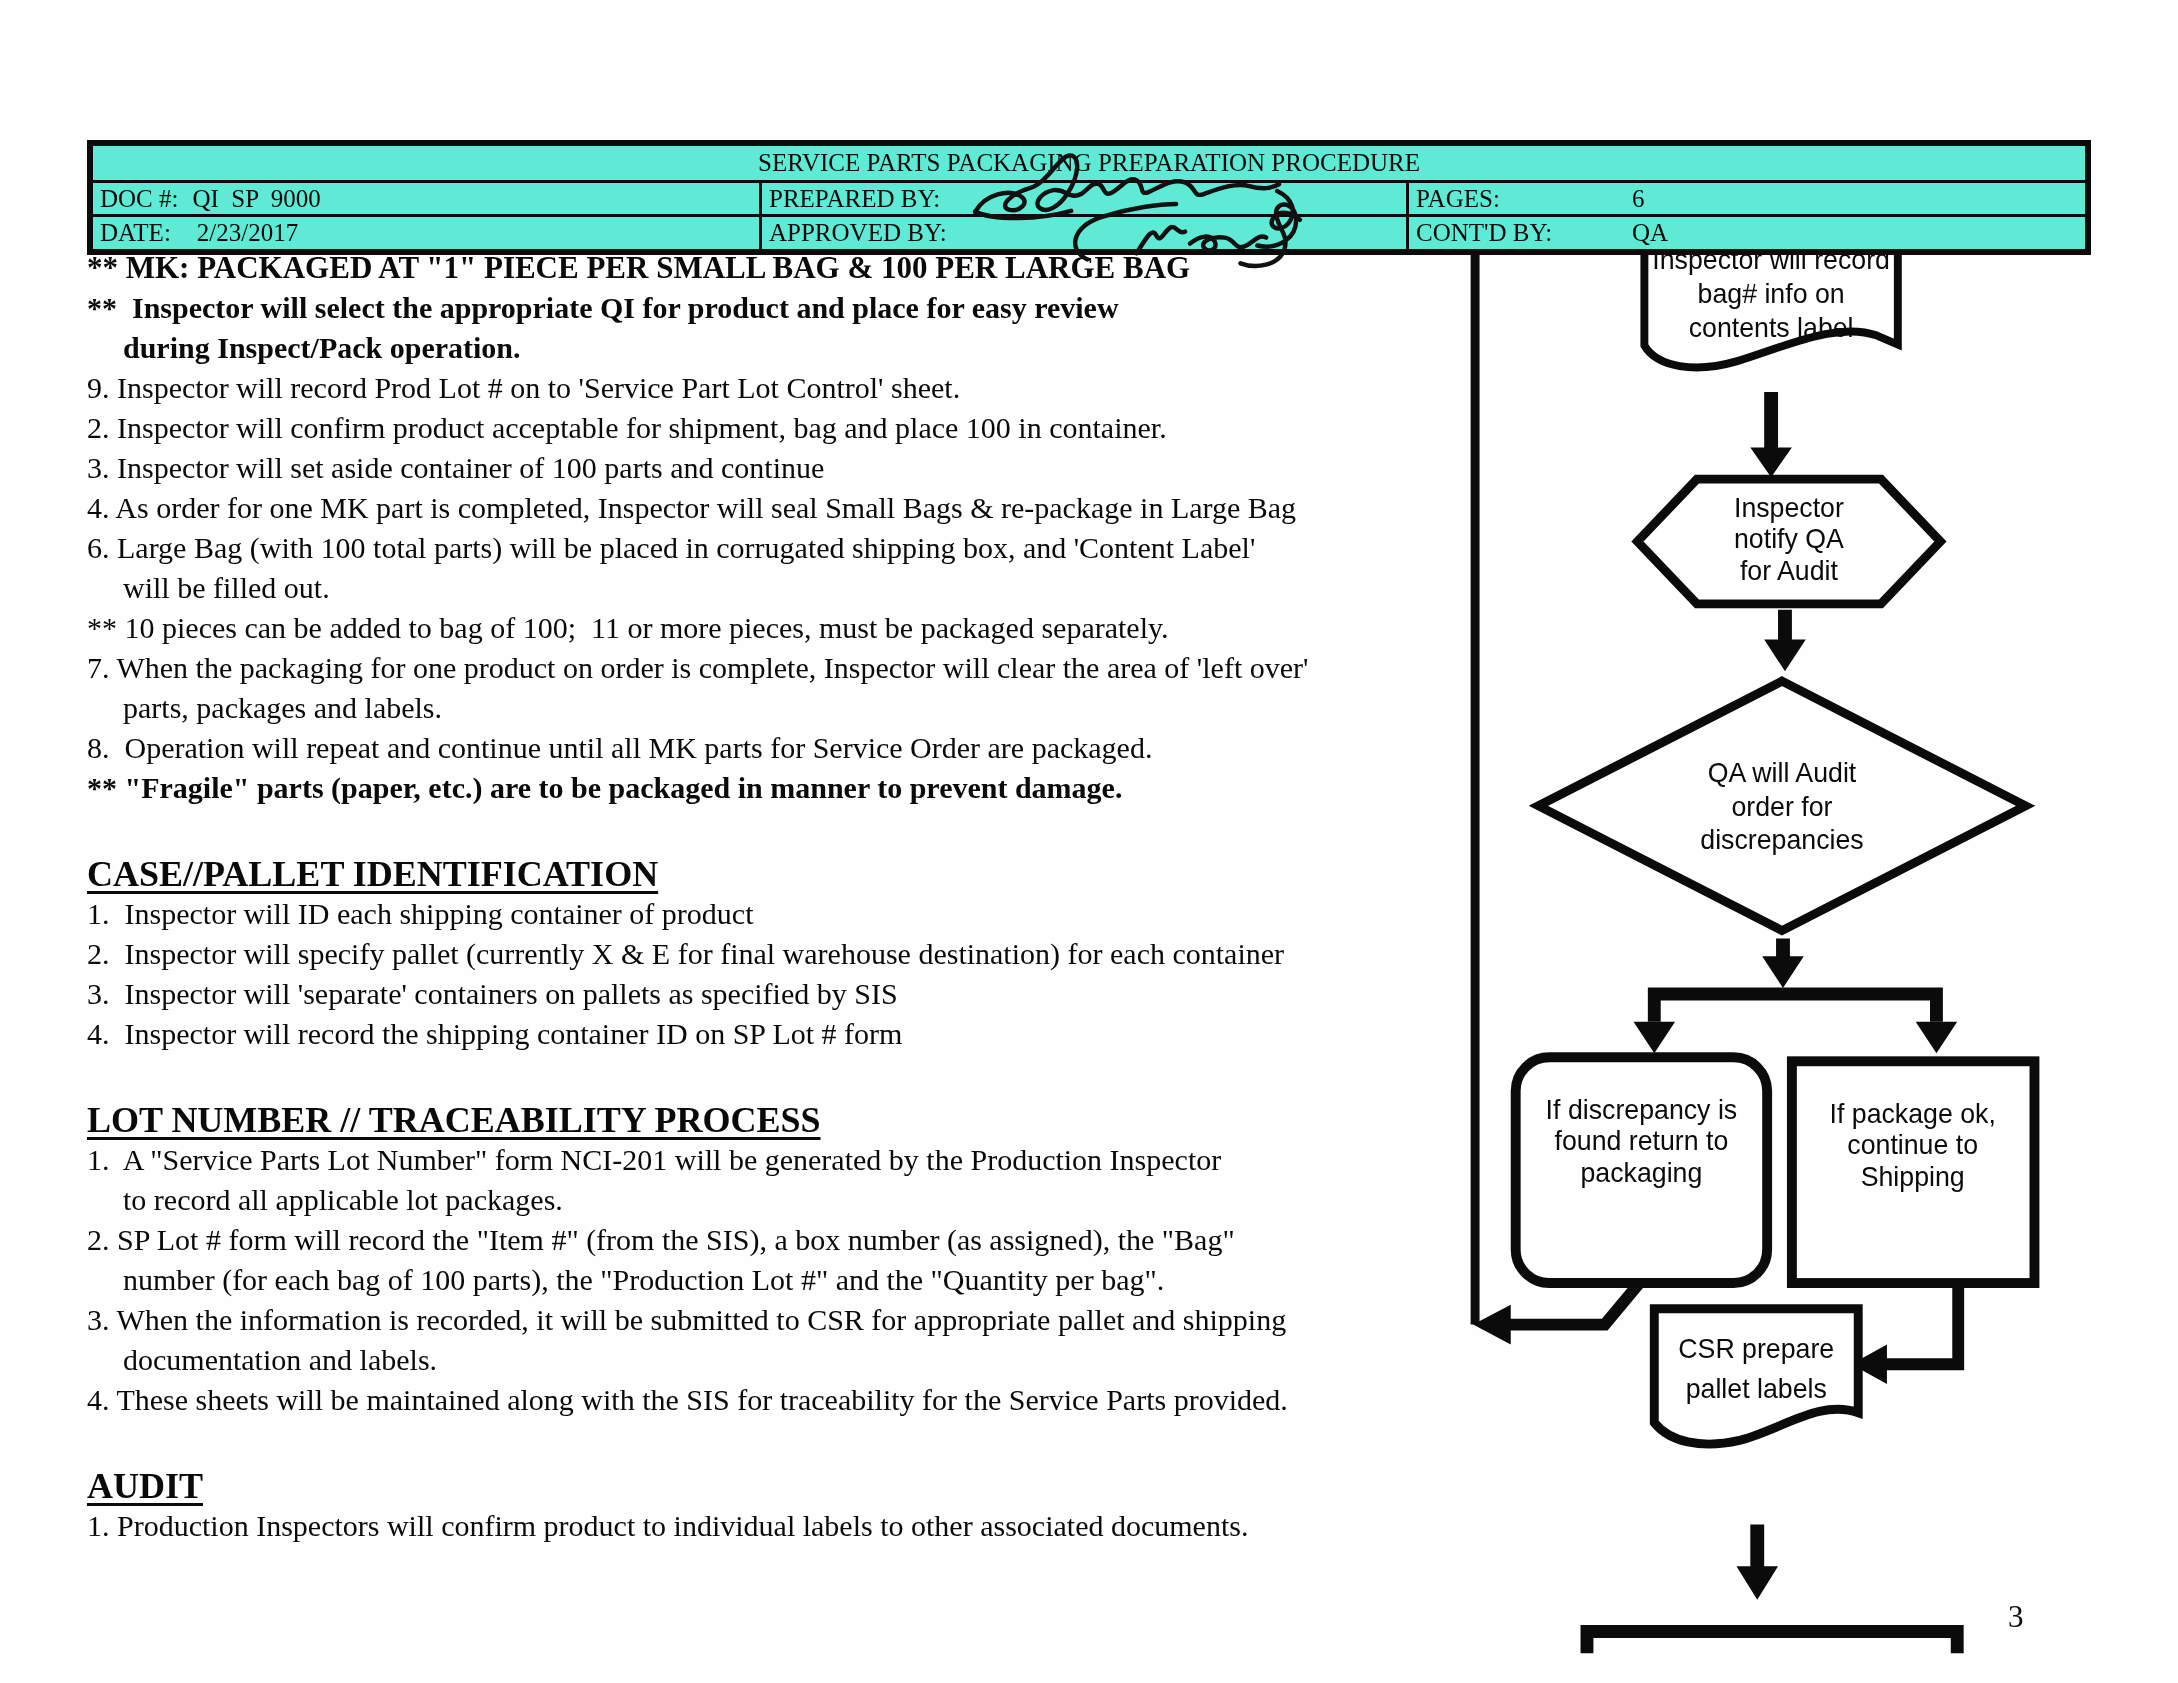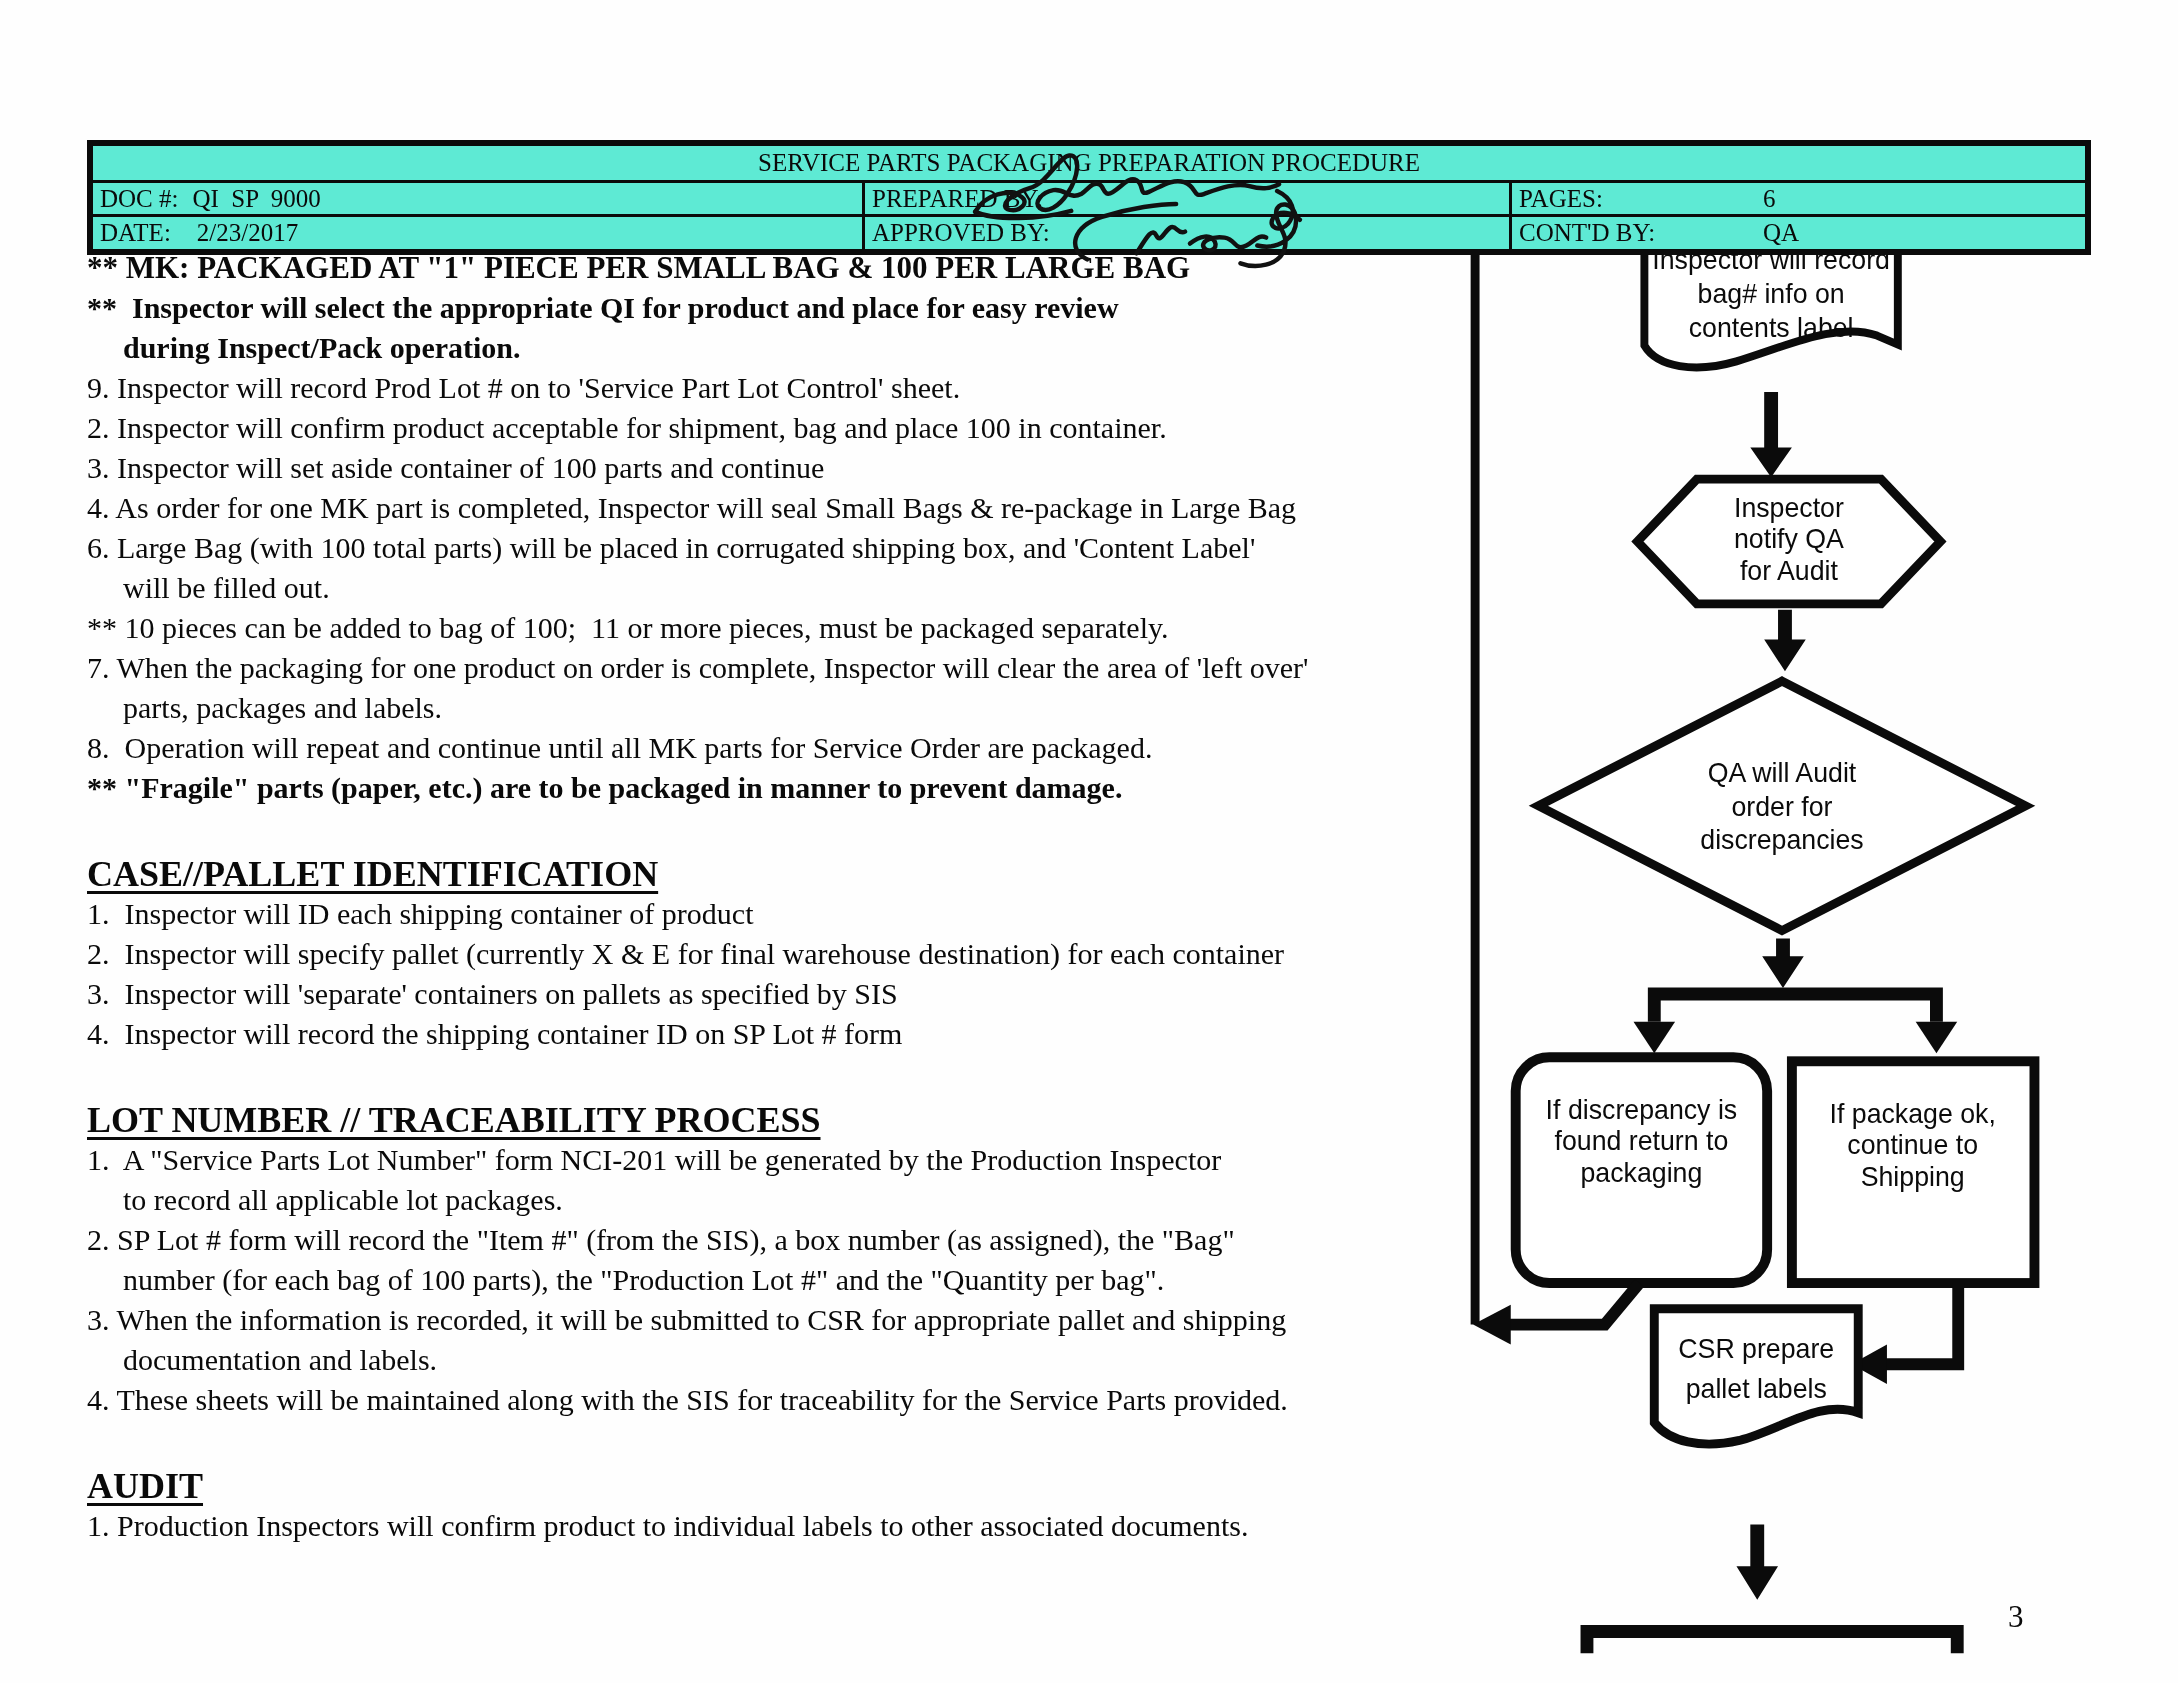--- a/index.html
+++ b/index.html
@@ -19,23 +19,23 @@
   
   .header-table{
     position:absolute;left:87px;top:140px;width:2004px;z-index:3;
     background:#5eead4;border:6px solid #0b0b0b;box-sizing:border-box;
     font-size:25px;
   }
   .t-title{height:34px;border-bottom:3px solid #0b0b0b;display:flex;align-items:center;justify-content:center;white-space:pre;}
   .t-row{display:flex;height:31px;border-bottom:3px solid #0b0b0b;}
   .t-row.last{height:32px;border-bottom:none;}
   .t-cell{box-sizing:border-box;display:flex;align-items:center;padding-left:7px;white-space:pre;overflow:visible;}
-  .t-c1{width:772px;border-right:3px solid #0b0b0b;}
+  .t-c1{width:669px;border-right:3px solid #0b0b0b;}
   .t-c2{width:647px;border-right:3px solid #0b0b0b;}
-  .t-c3{flex:1;gap:28px;}
+  .t-c3{flex:1;}
   .t-val-doc{margin-left:14px;}
   .t-val-date{margin-left:26px;}
   .t-lab-right{display:inline-block;width:216px;}
 
   .sig-svg{position:absolute;left:0;top:0;z-index:4;pointer-events:none;}
   .sig{fill:none;stroke:#111;stroke-width:4.5;stroke-linecap:round;}
 
   
   .body-text{position:absolute;left:87px;top:248px;width:1366px;z-index:2;}
   .ln{font-size:30px;line-height:40px;white-space:pre;}

